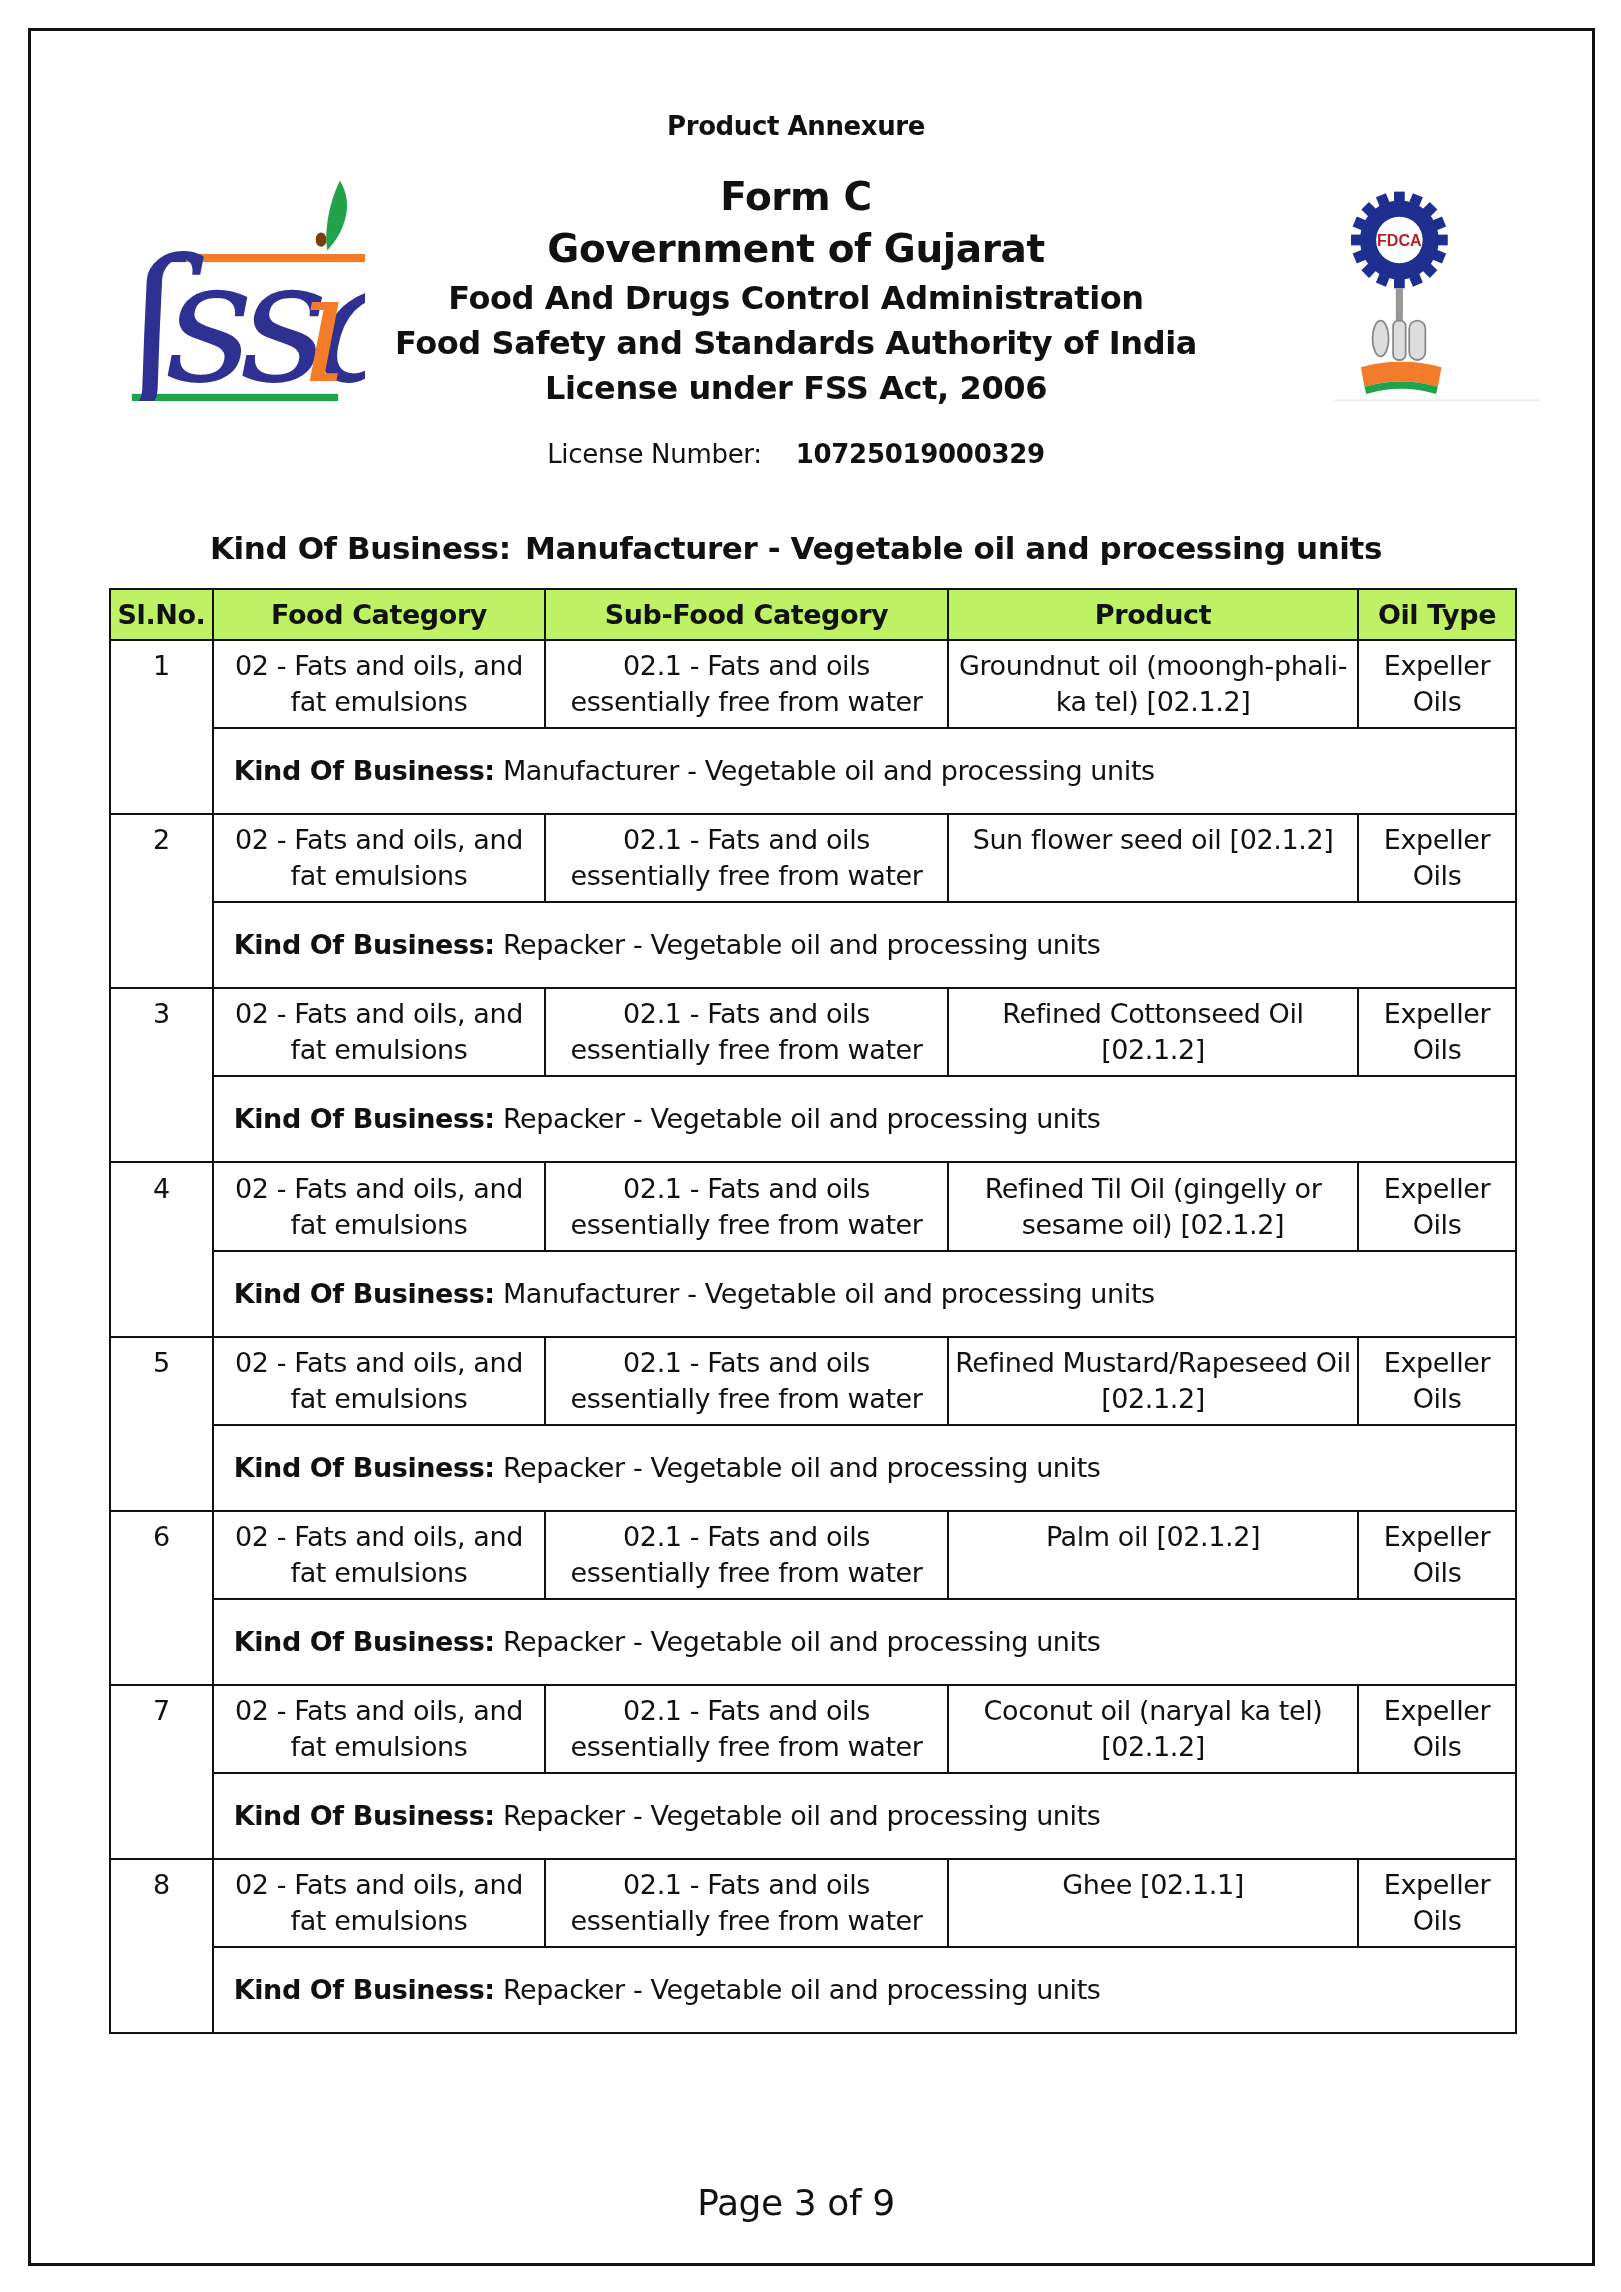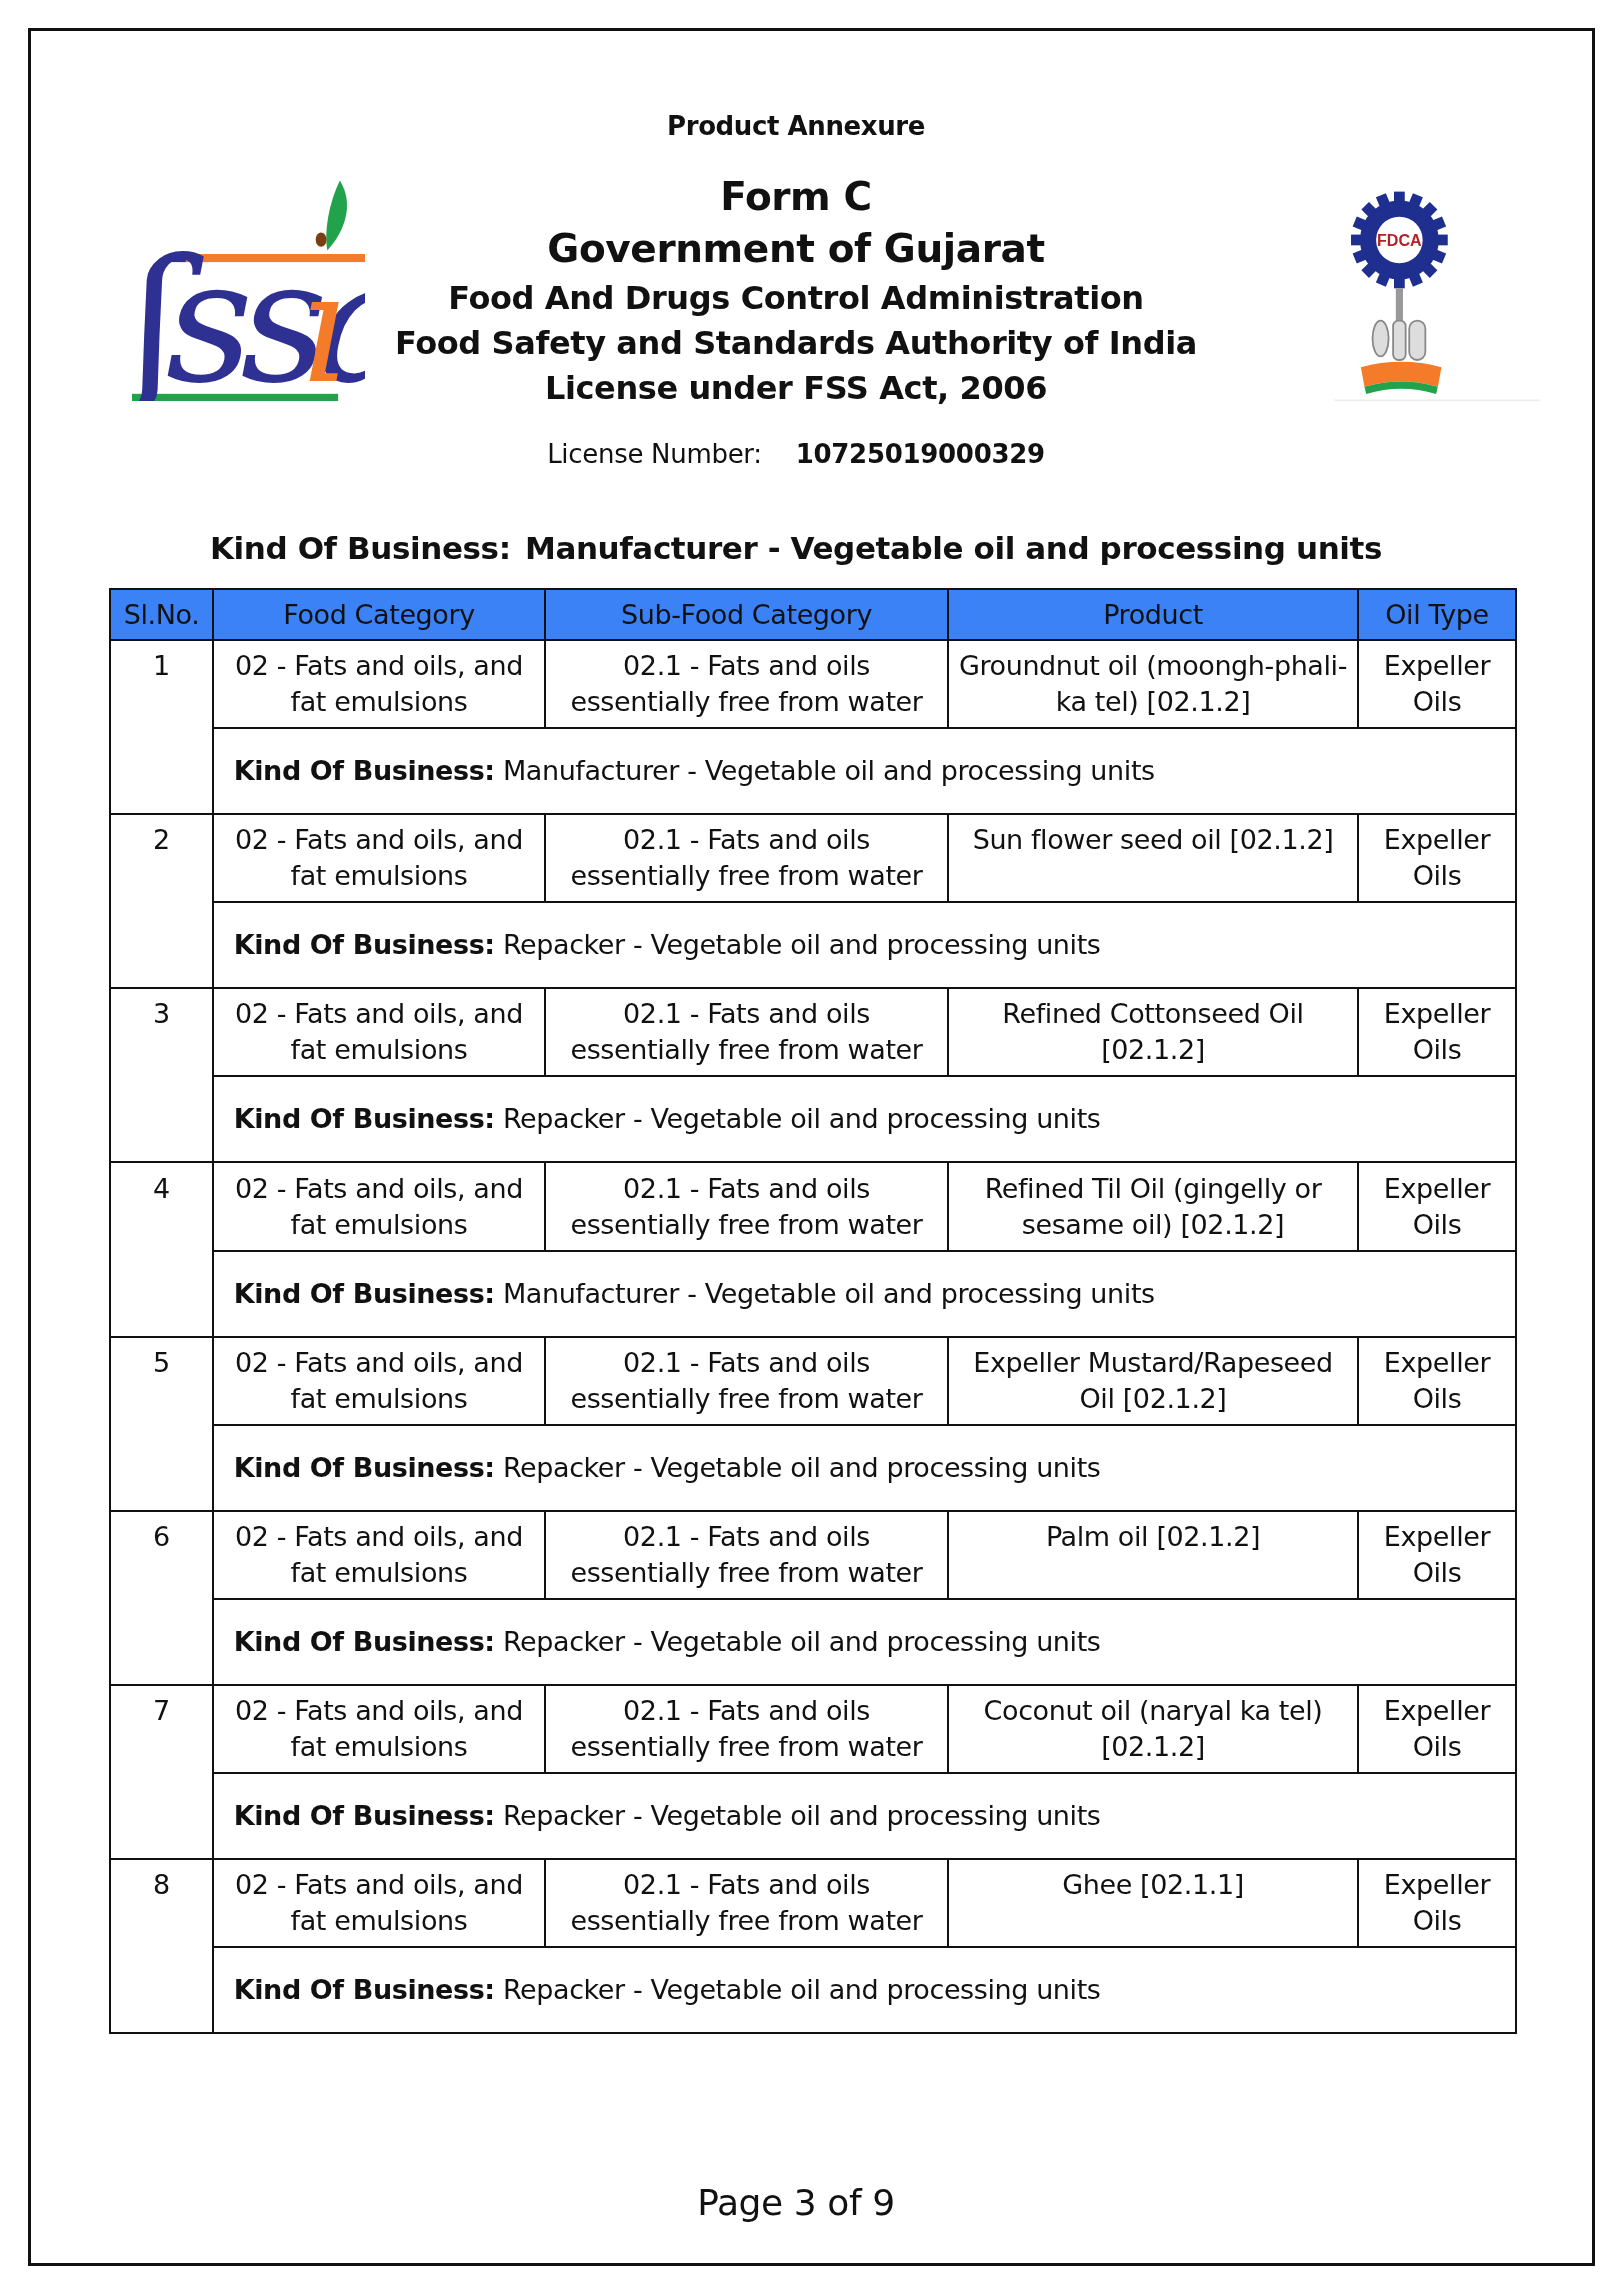--- a/index.html
+++ b/index.html
@@ -15,21 +15,21 @@
   .licno { top:439px; font-size:26px; letter-spacing:-0.3px; }
   .licno .num { font-weight:bold; margin-left:34px; }
   .kob-title { top:530px; font-size:31px; font-weight:bold; letter-spacing:-0.4px; }
   .kob-title .gap { display:inline-block; width:14.3px; }
 
   .logo-left { position:absolute; left:100px; top:168px; width:233px; height:233px;margin-left:32px; }
   .logo-right { position:absolute; left:1334px; top:188px; width:206px; height:215px; }
 
   table.grid { position:absolute; left:109px; top:588px; width:1406px; border-collapse:collapse; table-layout:fixed; font-size:27px; letter-spacing:-0.4px; }
   table.grid th, table.grid td { border:2.7px solid #111; text-align:center; vertical-align:top; line-height:36px; padding:0 5.4px; }
-  table.grid th { background:#3b82f6; font-weight:normal; height:47px; vertical-align:middle; padding-top:1.8px; }
+  table.grid th { background:#bef264; font-weight:bold; height:47px; vertical-align:middle; padding-top:1.8px; }
   table.grid td.data { height:79px; padding-top:7.2px; }
   table.grid td.kob { text-align:left; vertical-align:middle; height:84px; padding-left:19.7px; }
   table.grid td.sl { vertical-align:top; padding-top:7.2px; }
   .kob b { font-weight:bold; }
 
   .footer { top:2182px; font-size:36px; letter-spacing:-0.4px; }
 </style>
 </head>
 <body>
 
@@ -154,21 +154,21 @@
       <td class="data">Expeller Oils</td>
     </tr>
     <tr>
       <td class="kob" colspan="4"><b>Kind Of Business:</b> <span>Manufacturer - Vegetable oil and processing units</span></td>
     </tr>
 
     <tr>
       <td class="sl" rowspan="2">5</td>
       <td class="data">02 - Fats and oils, and fat emulsions</td>
       <td class="data">02.1 - Fats and oils essentially free from water</td>
-      <td class="data">Expeller Mustard/Rapeseed Oil [02.1.2]</td>
+      <td class="data">Refined Mustard/Rapeseed Oil [02.1.2]</td>
       <td class="data">Expeller Oils</td>
     </tr>
     <tr>
       <td class="kob" colspan="4"><b>Kind Of Business:</b> <span>Repacker - Vegetable oil and processing units</span></td>
     </tr>
 
     <tr>
       <td class="sl" rowspan="2">6</td>
       <td class="data">02 - Fats and oils, and fat emulsions</td>
       <td class="data">02.1 - Fats and oils essentially free from water</td>

